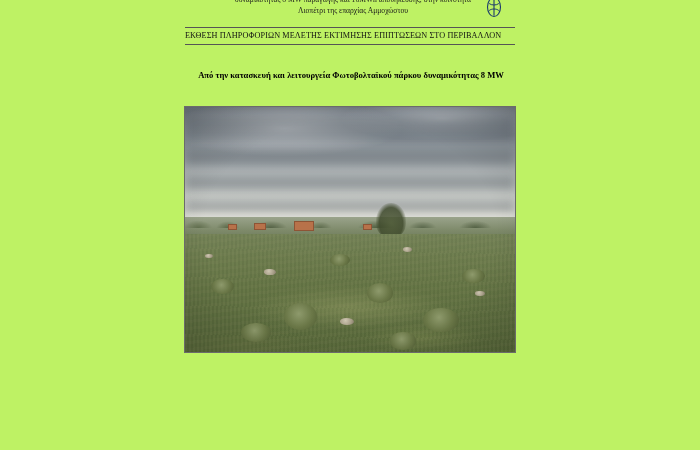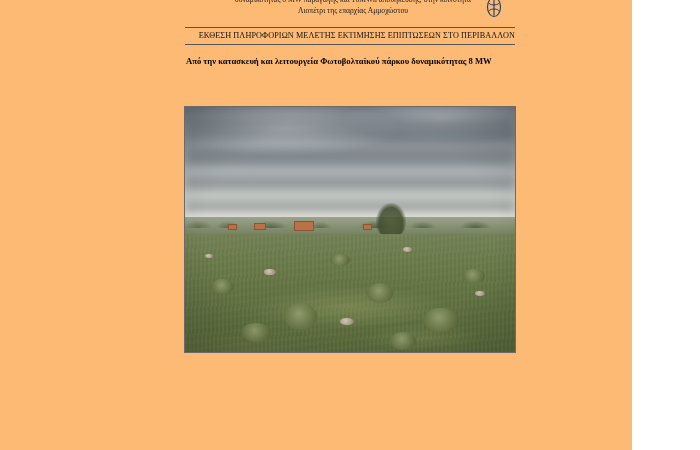--- a/index.html
+++ b/index.html
@@ -9,23 +9,23 @@
   }
   body {
     width: 700px;
     height: 450px;
     overflow: hidden;
     font-family: "Liberation Serif", serif;
     color: #000000;
   }
   .page {
     position: relative;
-    width: 632px;
+    width: 700px;
     height: 450px;
-    background: #fdba74;
+    background: #bef264;
   }
 
   
   .top-block {
     position: absolute;
     left: 188px;
     top: -6px;
     width: 330px;
     text-align: center;
     font-family: "Liberation Serif", serif;
@@ -56,41 +56,42 @@
     left: 185px;
     top: 27px;
     width: 330px;
     border-top: 0.8px solid #555555;
   }
   .section-title {
     position: absolute;
     left: 185px;
     top: 31px;
     width: 330px;
-    text-align: right;
+    text-align: left;
     font-family: "Liberation Serif", serif;
     font-size: 8.2px;
     font-weight: normal;
     letter-spacing: 0.1px;
     color: #111111;
   }
   .hr-bottom {
     position: absolute;
     left: 185px;
     top: 44px;
     width: 330px;
     border-top: 0.8px solid #555555;
   }
 
   
   .caption {
     position: absolute;
     left: 186px;
-    top: 55px;
-    width: 330px;
+    top: 69px;
+    width: 330px;
+    text-align: center;
     font-family: "Liberation Serif", serif;
     font-size: 8.6px;
     font-weight: bold;
     line-height: 12.4px;
     color: #000000;
   }
 
   
   .photo {
     position: absolute;

